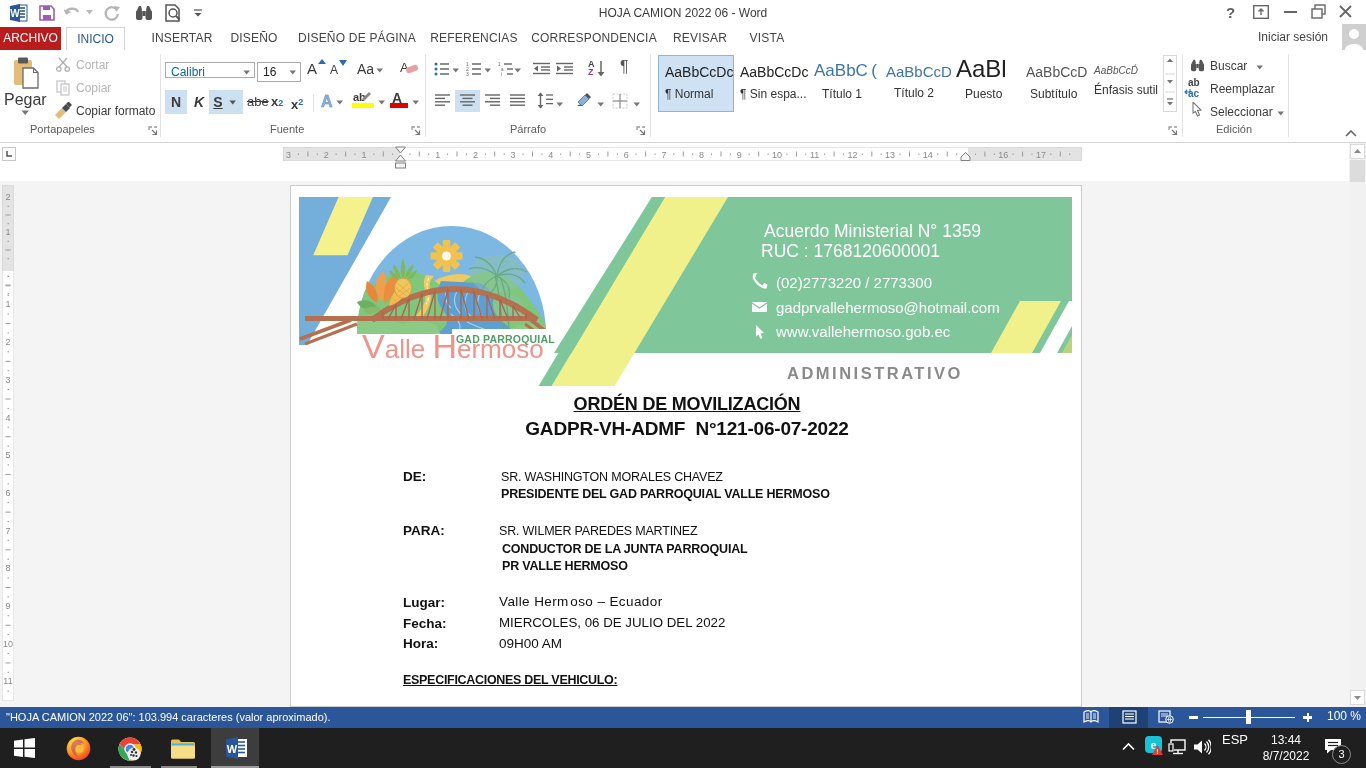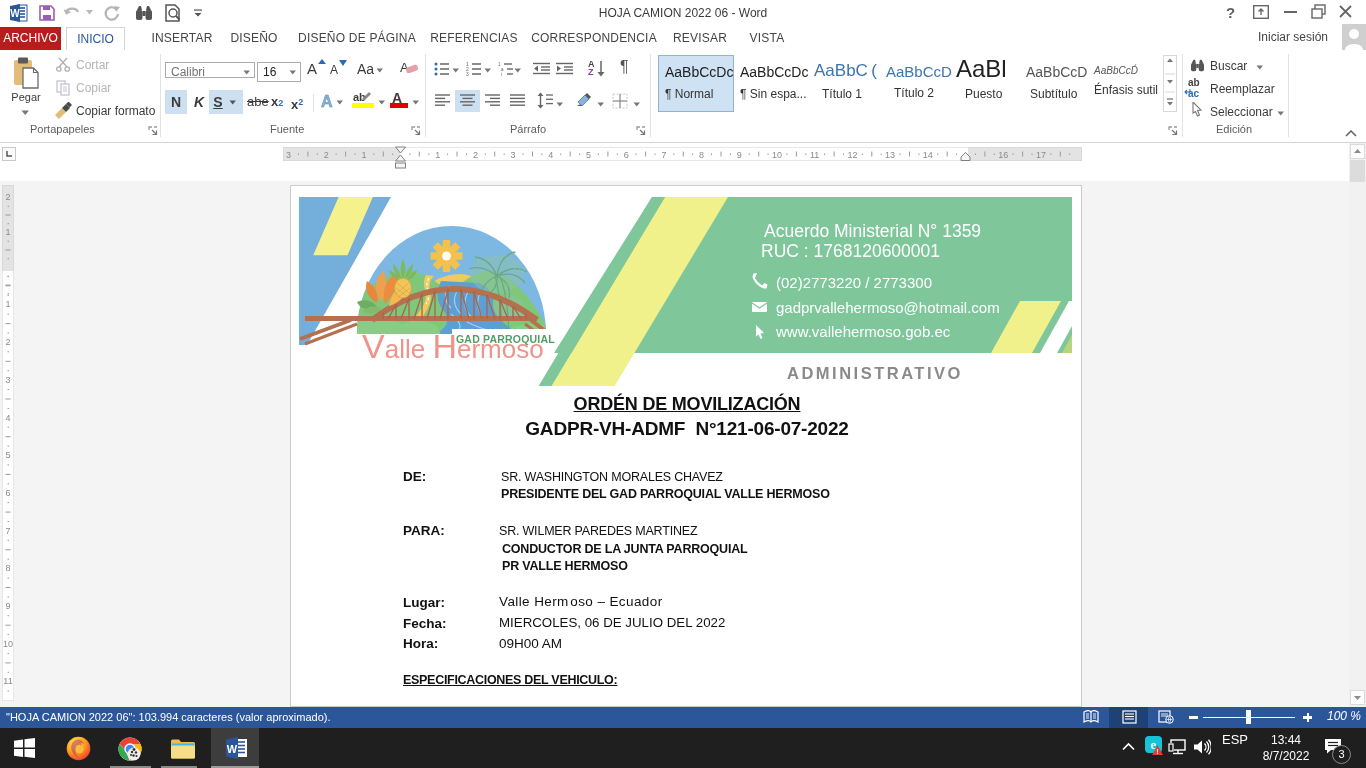--- a/index.html
+++ b/index.html
@@ -111,21 +111,21 @@
  <div class="abs" style="left:650px;top:4px;width:1px;height:83px;background:#e2e2e2;"></div>
  <div class="abs" style="left:1182px;top:4px;width:1px;height:83px;background:#e2e2e2;"></div>
  <div class="abs" style="left:1288px;top:4px;width:1px;height:83px;background:#e2e2e2;"></div>
 
  <svg class="abs" style="left:12px;top:7px" width="28" height="32" viewBox="0 0 28 32">
   <rect x="2" y="3" width="18" height="25" rx="2" fill="#e3bc78"></rect>
   <rect x="6" y="0.5" width="10" height="6" rx="1" fill="#5a5a5a"></rect>
   <path d="M11 11 H21.5 L26 15.5 V31 H11 Z" fill="#fff" stroke="#6c6c6c" stroke-width="1.3"></path>
   <path d="M21.5 11 V15.5 H26" fill="none" stroke="#6c6c6c" stroke-width="1.1"></path>
  </svg>
- <div class="abs" style="left:4px;top:41px;width:44px;text-align:center;font-size:11px;color:#3b3b3b;">Pegar</div>
+ <div class="abs" style="left:4px;top:41px;width:44px;font-size:16px;color:#3b3b3b;">Pegar</div>
  <svg class="abs" style="left:21px;top:60px" width="9" height="6" viewBox="0 0 9 6">
         <path d="M0.5 0.5 H8 L4.2 5 Z" fill="#777"></path>
       </svg>
  <svg class="abs" style="left:56px;top:7px" width="16" height="15" viewBox="0 0 16 15">
   <g stroke="#b0b0b0" stroke-width="1.3" fill="none">
           <line x1="3" y1="1" x2="11" y2="10"></line>
           <line x1="11" y1="1" x2="3" y2="10"></line>
           <circle cx="2.8" cy="12" r="2.2"></circle>
           <circle cx="11.2" cy="12" r="2.2"></circle>
         </g>
@@ -146,21 +146,21 @@
   <path d="M8 6 L12 2 L16 6 L12 10 Z" fill="#4a4a4a"></path>
   <path d="M12 2 L14.5 -0.5 L18 3 L15.5 5.5" fill="#4a4a4a"></path>
  </svg>
  <div class="abs" style="left:76px;top:54px;font-size:12px;color:#3b3b3b;">Copiar formato</div>
  <div class="abs gl" style="left:30px;top:73px;">Portapapeles</div>
  <svg class="abs" style="left:148px;top:76px" width="10" height="10" viewBox="0 0 10 10">
         <path d="M1 4 V1 H4 M6 1 H9" stroke="#999" stroke-width="1.3" fill="none"></path>
         <path d="M4 4 L8.5 8.5 M8.5 4.5 V8.5 H4.5" stroke="#777" stroke-width="1.2" fill="none"></path>
       </svg>
 
- <div class="abs" style="left:165px;top:12px;width:90px;height:16px;border:1px solid #ababab;box-sizing:border-box;font-size:12px;color:#737373;padding:2px 0 0 5px;">Calibri
+ <div class="abs" style="left:165px;top:12px;width:90px;height:16px;border:1px solid #ababab;box-sizing:border-box;font-size:12px;color:#0369a1;padding:2px 0 0 5px;">Calibri
    <svg class="abs" style="right:3px;top:7px" width="8" height="5" viewBox="0 0 8 5">
           <path d="M0.5 0.5 H7 L3.7 4.4 Z" fill="#777"></path>
         </svg>
  </div>
  <div class="abs" style="left:257px;top:12px;width:44px;height:20px;border:1px solid #ababab;box-sizing:border-box;font-size:12px;color:#222;padding:2px 0 0 5px;">16
    <svg class="abs" style="right:3px;top:7px" width="8" height="5" viewBox="0 0 8 5">
           <path d="M0.5 0.5 H7 L3.7 4.4 Z" fill="#777"></path>
         </svg>
  </div>
  <div class="abs" style="left:307px;top:10px;font-size:15px;color:#3b3b3b;">A</div>
@@ -810,21 +810,21 @@
           <line x1="3" y1="6" x2="10" y2="6"></line>
         </g>
   <circle cx="11.5" cy="9.5" r="3.8" fill="#2b579a" stroke="#fff" stroke-width="1"></circle>
   <path d="M8.5 9.5 H14.5 M11.5 6.5 C13 8 13 11 11.5 12.5 C10 11 10 8 11.5 6.5" stroke="#fff" stroke-width="0.7" fill="none"></path>
  </svg>
  <div class="abs" style="left:1189px;top:9px;width:9px;height:2.5px;background:#fff;"></div>
  <div class="abs" style="left:1203px;top:9.5px;width:92px;height:1.5px;background:#fff;"></div>
  <div class="abs" style="left:1246px;top:3px;width:5px;height:14px;background:#fff;"></div>
  <div class="abs" style="left:1303px;top:9px;width:9px;height:2.5px;background:#fff;"></div>
  <div class="abs" style="left:1306.5px;top:5.5px;width:2.5px;height:9px;background:#fff;"></div>
- <div class="abs" style="left:1327px;top:2px;font-size:12px;font-style:italic;">100 %</div>
+ <div class="abs" style="left:1327px;top:2px;font-size:12px;">100 %</div>
 </div>
 
 <div class="abs" style="left:0;top:728px;width:1366px;height:40px;background:#1f1f1f;">
  <svg class="abs" style="left:14px;top:10px" width="21" height="20" viewBox="0 0 21 20">
   <path d="M0 2.8 L9 1.5 V9.5 H0 Z" fill="#fff"></path>
         <path d="M10.5 1.3 L21 0 V9.5 H10.5 Z" fill="#fff"></path>
   <path d="M0 11 H9 V19 L0 17.7 Z" fill="#fff"></path>
         <path d="M10.5 11 H21 V20 L10.5 18.7 Z" fill="#fff"></path>
  </svg>
 

